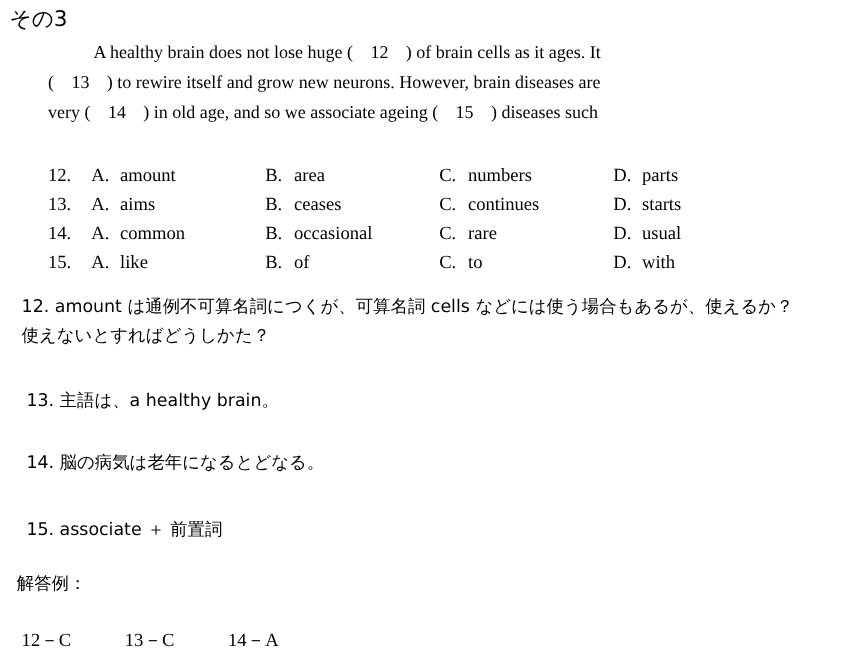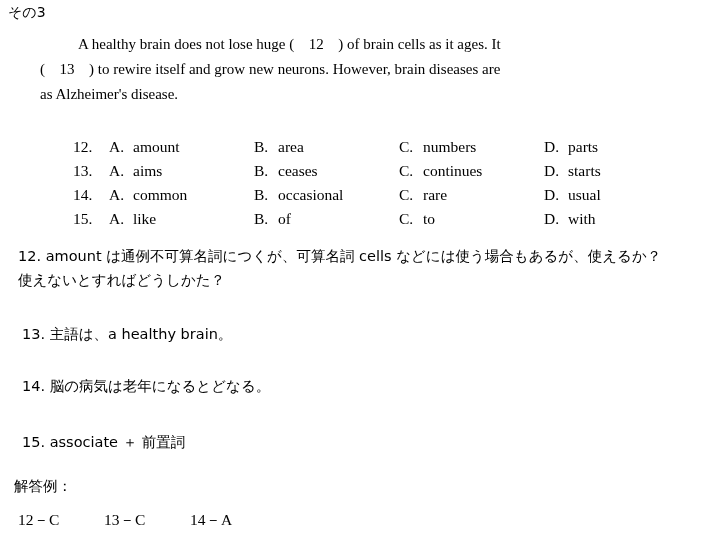--- a/index.html
+++ b/index.html
@@ -17,21 +17,21 @@
   }
   .page {
     position: relative;
     width: 713px;
     height: 546px;
   }
   .section-label {
     position: absolute;
     left: 8px;
     top: 4px;
-    font-size: 14px;
+    font-size: 18px;
     font-family: "DejaVu Sans", sans-serif;
     text-align: right;
   }
   .passage {
     position: absolute;
     left: 40px;
     top: 32px;
     width: 650px;
     font-size: 15px;
     line-height: 25px;
@@ -53,21 +53,20 @@
   }
   .choice-row {
     display: flex;
     align-items: baseline;
     height: 24px;
     font-size: 15.5px;
   }
   .choice-num {
     width: 36px;
     flex: 0 0 36px;
-    margin-left: 33px;
   }
   .choice-opt {
     flex: 0 0 145px;
     display: flex;
   }
   .choice-opt .letter {
     flex: 0 0 24px;
   }
   .notes {
     position: absolute;
@@ -113,41 +112,42 @@
   .answers {
     position: absolute;
     left: 12px;
     top: 266px;
     display: flex;
     font-family: "Liberation Serif", serif;
     font-size: 15.5px;
   }
   .answer-item {
     width: 86px;
+    margin-top: 13px;
   }
   .en {
     font-family: "Liberation Serif", serif;
   }
 </style>
 </head>
 <body>
 
 <div class="page">
 
   <div class="section-label">その3</div>
 
   <div class="passage">
     <div>
       <span class="indent"></span><span class="en">A healthy brain does not lose huge (</span><span class="blank">12</span><span class="en">) of brain cells as it ages. It</span>
     </div>
     <div>
       <span class="en">(</span><span class="blank">13</span><span class="en">) to rewire itself and grow new neurons. However, brain diseases are</span>
     </div>
     <div>
-      <span class="en">as Alzheimer's disease.</span>
+      <span class="en">very (</span><span class="blank">14</span><span class="en">) in old age, and so we associate ageing (</span><span class="blank">15</span><span class="en">) diseases such</span>
     </div>
   </div>
 
   <div class="choices">
 
     <div class="choice-row">
       <span class="choice-num">12.</span>
       <span class="choice-opt">
           <span class="letter">A.</span>
           <span>amount</span>

